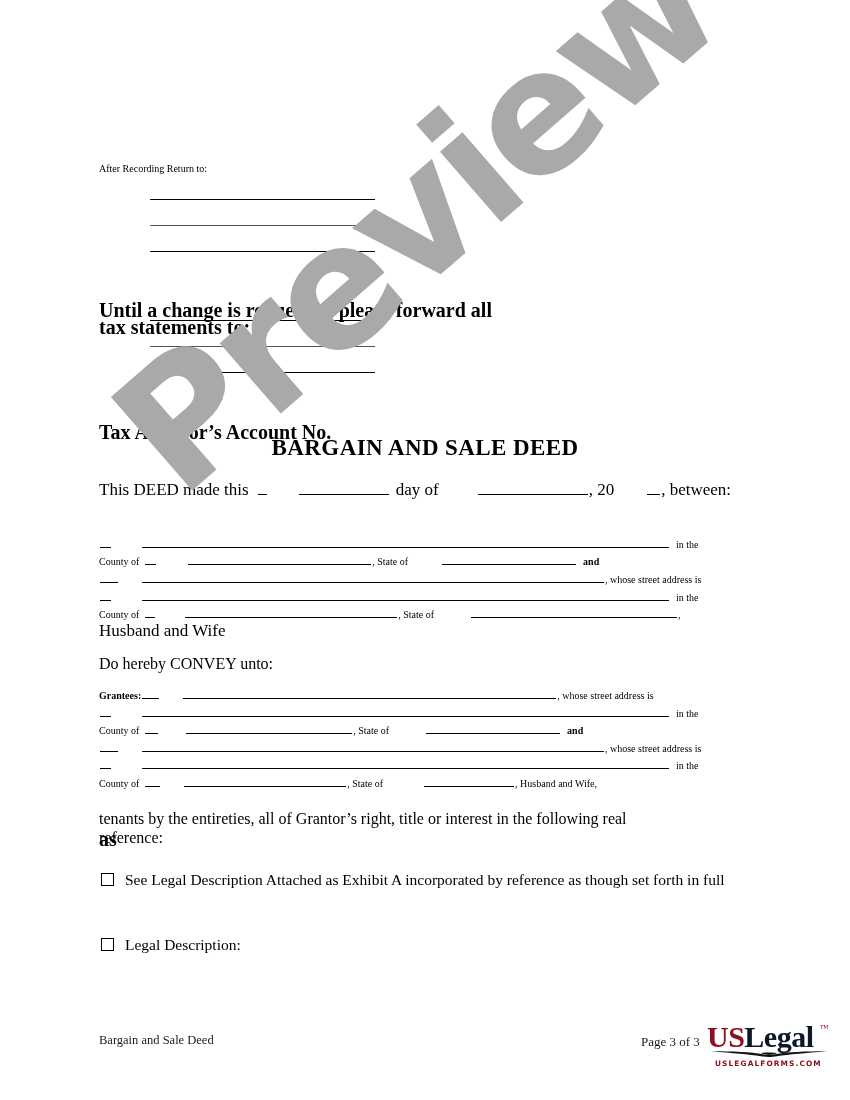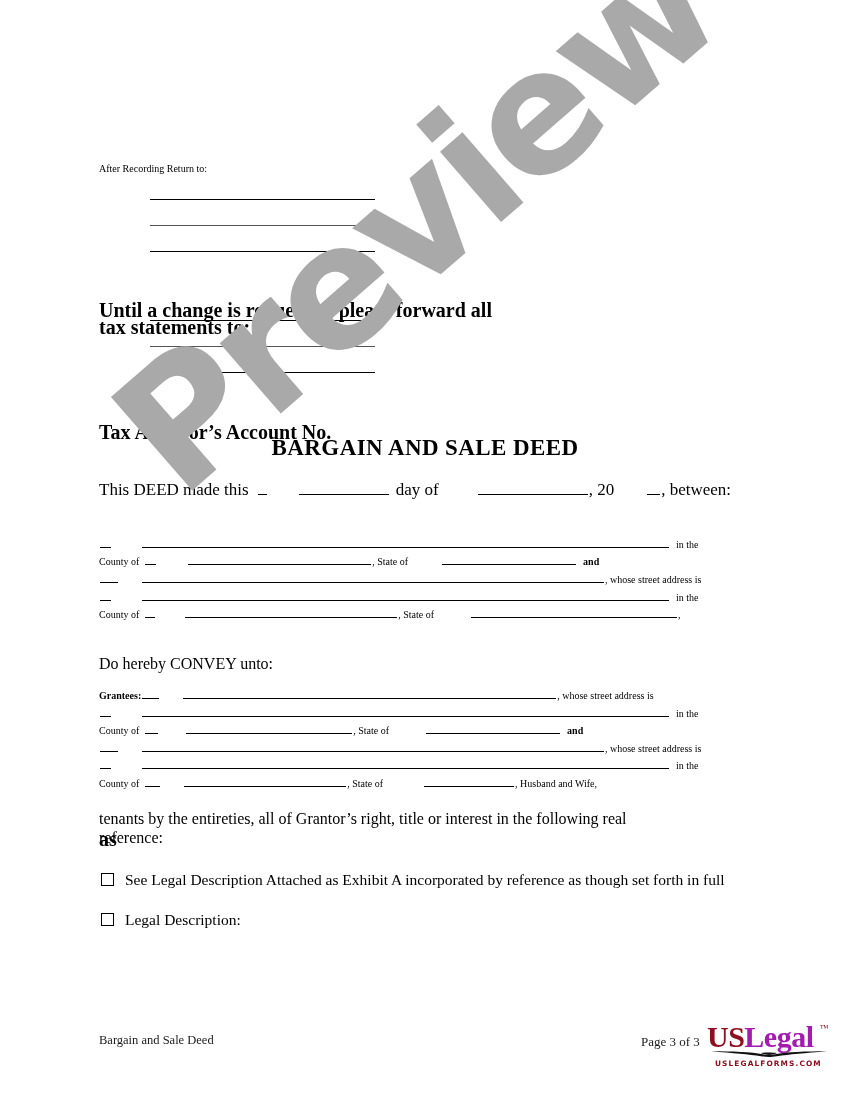--- a/index.html
+++ b/index.html
@@ -155,21 +155,21 @@
     position: absolute;
     left: 0; top: 0;
     white-space: nowrap;
     font-family: "Liberation Serif", "DejaVu Serif", serif;
     font-size: 30px;
     font-weight: 700;
     line-height: 30px;
     letter-spacing: -0.5px;
   }
   #logo .us   { color: #8c1020; border: none; display: inline; height: auto; margin: 0; }
-  #logo .leg  { color: #a21caf; }
+  #logo .leg  { color: #0f172a; }
   #logo .tm {
     position: absolute;
     left: 113px; top: 1px;
     font-size: 9px;
     color: #8c1020;
   }
   #logo .swoosh {
     position: absolute;
     left: 4px; top: 28px;
     width: 116px; height: 9px;
@@ -229,20 +229,23 @@
     </div>
 
     <div class="row t15" style="top:587px;">
       <span class="us" style="width:11px;"></span><span class="gap" style="width:29px;"></span><span class="ul" style="width:527px;"></span><span class="gap" style="width:6px;"></span><span class="seg">in the</span>
     </div>
 
     <div class="row t15" style="top:604px;">
       <span class="seg">County of</span><span class="gap" style="width:5px;"></span><span class="us" style="width:10px;"></span><span class="gap" style="width:28px;"></span><span class="ul" style="width:212px;"></span><span class="seg">, State of</span><span class="gap" style="width:36px;"></span><span class="ul" style="width:206px;"></span><span class="seg">,</span>
     </div>
 
+    <div class="row t17" style="top:622px;">
+      <span class="seg">Husband and Wife</span>
+    </div>
 
     <div class="row t16" style="top:655px;">
       <span class="seg">Do hereby CONVEY unto:</span>
     </div>
 
     <div class="row t15" style="top:685px;">
       <span class="seg bold">Grantees:</span><span class="us" style="width:17px;"></span><span class="gap" style="width:22px;"></span><span class="ul" style="width:373px;"></span><span class="seg">, whose street address is</span>
     </div>
 
     <div class="row t15" style="top:703px;">
@@ -274,21 +277,21 @@
     </div>
     <div class="row t16" style="top:829px;">
       <span class="seg">reference:</span>
     </div>
 
     <div class="cbrow" style="top:871px;">
       <span class="checkbox"></span>
       <span class="cblabel">See Legal Description Attached as Exhibit A incorporated by reference as though set forth in full</span>
     </div>
 
-    <div class="cbrow" style="top:911px;">
+    <div class="cbrow" style="top:936px;">
       <span class="checkbox"></span>
       <span class="cblabel">Legal Description:</span>
     </div>
 
     <div class="blk" id="footer-left">Bargain and Sale Deed</div>
 
     <div class="blk" id="footer-page">Page 3 of 3</div>
 
     <div id="logo">
       <div class="logo-word"><span class="us">US</span><span class="leg">Legal</span></div>

